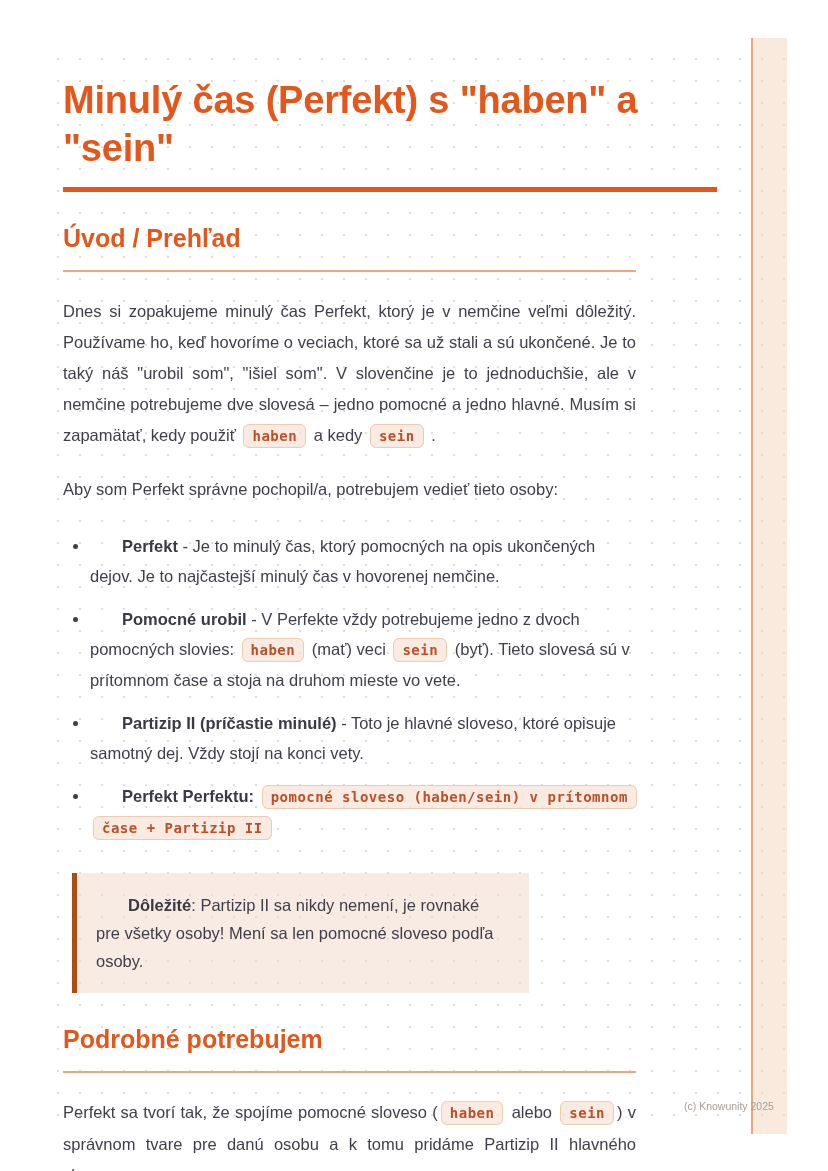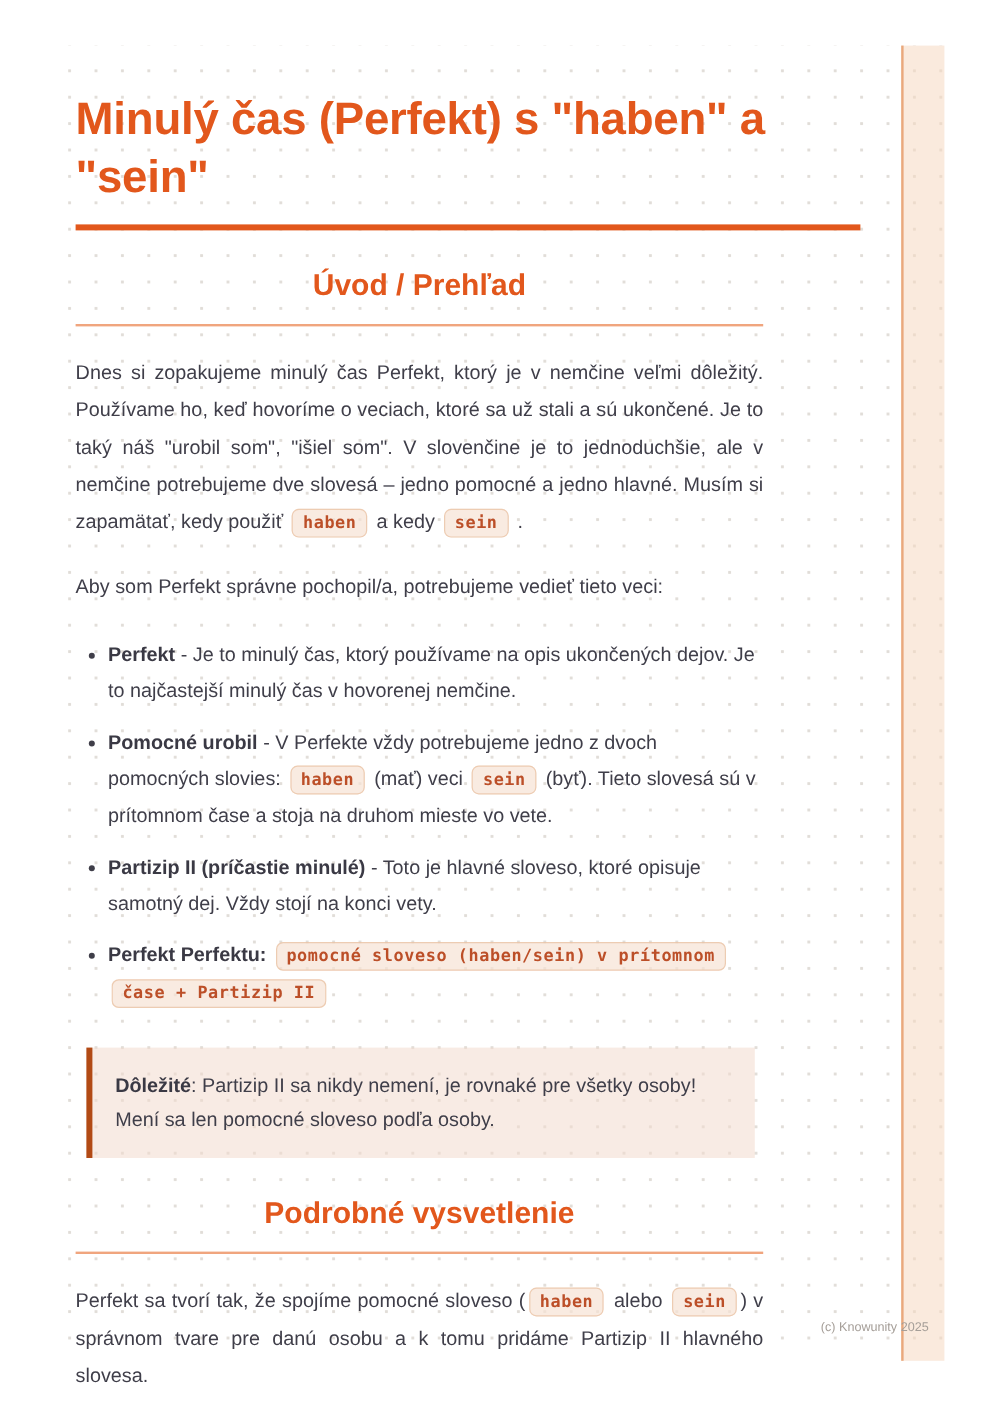--- a/index.html
+++ b/index.html
@@ -44,21 +44,20 @@
     background: #e2571c;
     border: none;
   }
   h2.section {
     margin: 32px 0 0 0;
     font-size: 25px;
     font-weight: bold;
     color: #e2571c;
     padding-bottom: 17px;
     border-bottom: 2px solid #f0a57e;
-    text-align: center;
   }
   p.body {
     margin: 24px 0 0 0;
     font-size: 16.5px;
     line-height: 31px;
     text-align: justify;
   }
   p.lead {
     margin: 22px 0 0 0;
     font-size: 16.5px;
@@ -80,24 +79,24 @@
   }
   ul.concepts {
     margin: 26px 0 0 0;
     padding-left: 27px;
   }
   ul.concepts li {
     margin-bottom: 13px;
     font-size: 16.5px;
     line-height: 30px;
   }
-  b.term { font-weight: bold; color: #3a3944; }
+  b.term { font-weight: bold; color: #3a3944; margin-left: 32px; }
   .callout {
     margin: 30px 0 0 9px;
-    width: 557px;
+    width: 457px;
     border-left: 5px solid #b24a15;
     background: rgba(243, 219, 205, 0.55);
     padding: 18px 24px 18px 19px;
     font-size: 16.5px;
     line-height: 28px;
   }
   .watermark {
     position: absolute;
     left: 684px; top: 1100px;
     font-size: 10.5px;
@@ -114,34 +113,34 @@
 
     <h1 class="doc-title">Minulý čas (Perfekt) s "haben" a "sein"</h1>
 
     <div class="title-rule"></div>
 
     <h2 class="section">Úvod / Prehľad</h2>
 
     <p class="body"><span>Dnes si zopakujeme minulý čas Perfekt, ktorý je v nemčine veľmi dôležitý. Používame ho, keď hovoríme o veciach, ktoré sa už stali a sú ukončené. Je to taký náš "urobil som", "išiel som". V slovenčine je to jednoduchšie, ale v nemčine potrebujeme dve slovesá – jedno pomocné a jedno hlavné. Musím si zapamätať, kedy použiť </span><code class="chip">haben</code><span> a kedy </span><code class="chip">sein</code><span> .</span></p>
 
 
-    <p class="lead">Aby som Perfekt správne pochopil/a, potrebujeme vedieť tieto veci:</p>
+    <p class="lead">Aby som Perfekt správne pochopil/a, potrebujem vedieť tieto osoby:</p>
 
     <ul class="concepts">
-      <li><b class="term">Perfekt</b><span> - Je to minulý čas, ktorý používame na opis ukončených dejov. Je to najčastejší minulý čas v hovorenej nemčine.</span></li>
+      <li><b class="term">Perfekt</b><span> - Je to minulý čas, ktorý pomocných na opis ukončených dejov. Je to najčastejší minulý čas v hovorenej nemčine.</span></li>
 
       <li><b class="term">Pomocné urobil</b><span> - V Perfekte vždy potrebujeme jedno z dvoch pomocných slovies:</span> <code class="chip">haben</code><span> (mať) veci </span> <code class="chip">sein</code><span> (byť). Tieto slovesá sú v prítomnom čase a stoja na druhom mieste vo vete.</span></li>
 
       <li><b class="term">Partizip II (príčastie minulé)</b><span> - Toto je hlavné sloveso, ktoré opisuje samotný dej. Vždy stojí na konci vety.</span></li>
 
       <li><b class="term">Perfekt Perfektu:</b> <code class="chip">pomocné sloveso (haben/sein) v prítomnom čase + Partizip II</code></li>
     </ul>
 
     <div class="callout"><b class="term">Dôležité</b><span>: Partizip II sa nikdy nemení, je rovnaké pre všetky osoby! Mení sa len pomocné sloveso podľa osoby.</span></div>
 
-    <h2 class="section">Podrobné vysvetlenie</h2>
+    <h2 class="section">Podrobné potrebujem</h2>
 
     <p class="body"><span>Perfekt sa tvorí tak, že spojíme pomocné sloveso (</span><code class="chip">haben</code><span> alebo </span><code class="chip">sein</code><span>) v správnom tvare pre danú osobu a k tomu pridáme Partizip II hlavného slovesa.</span></p>
 
   </div>
 </div>
 
 <div class="watermark">(c) Knowunity 2025</div>
 
 </body></html>

